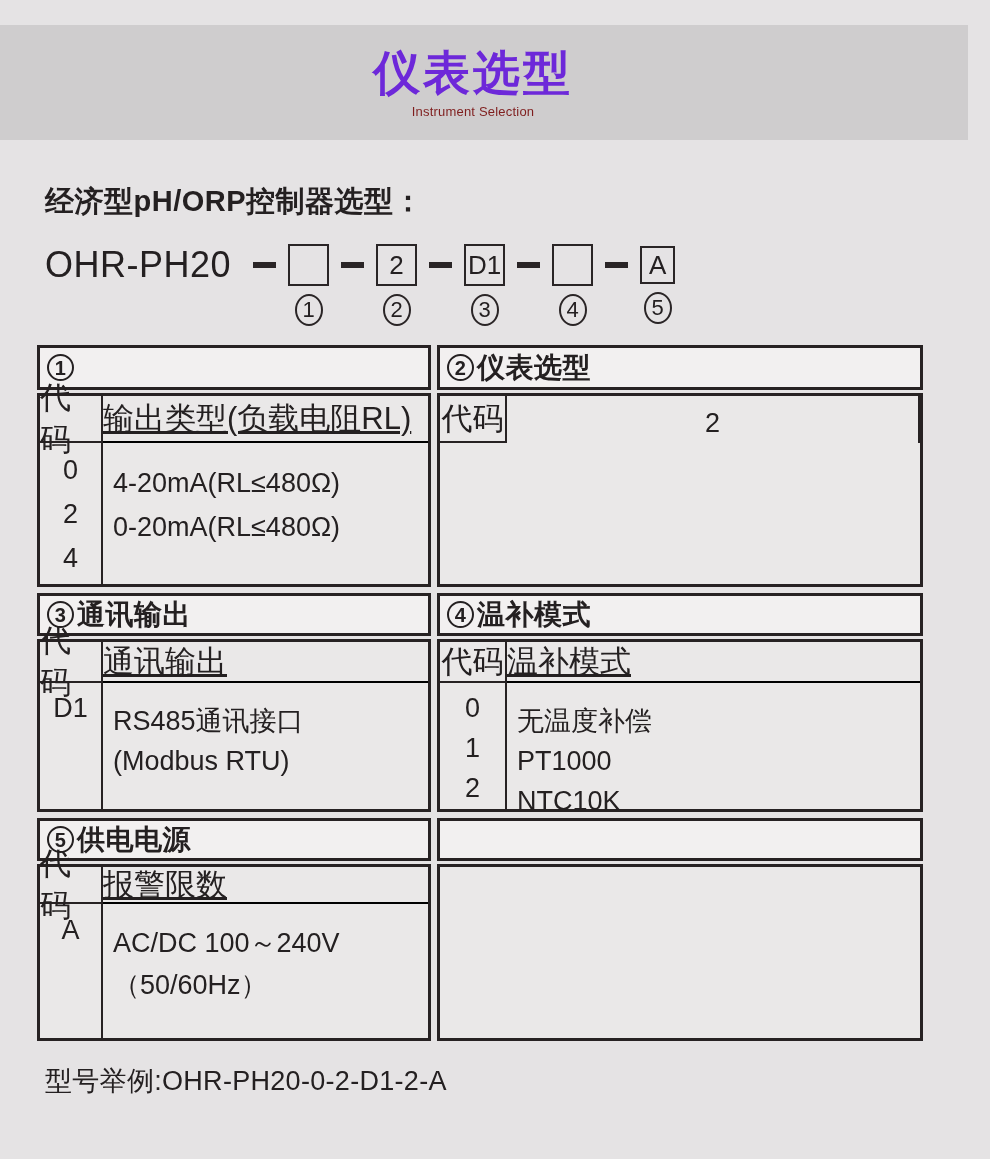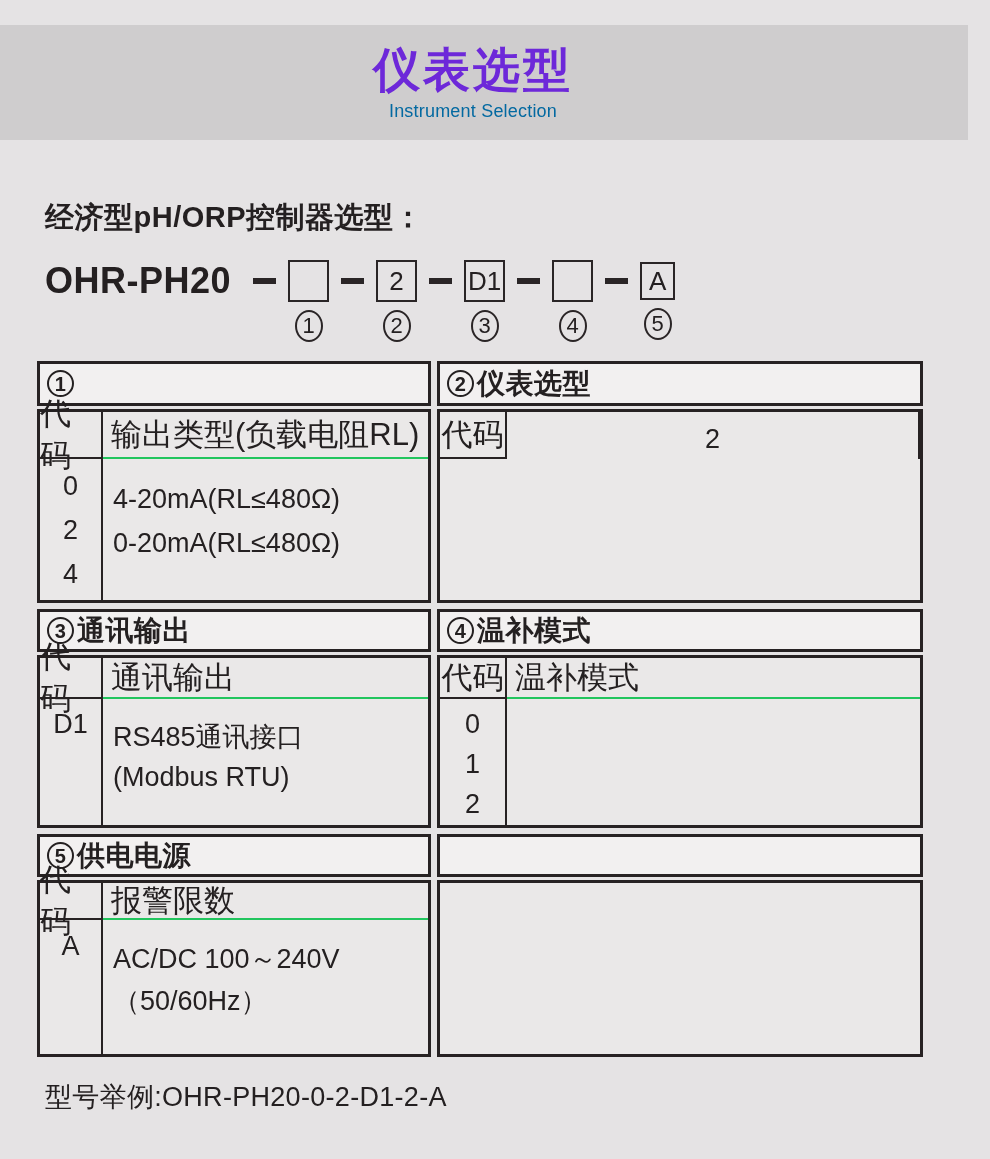--- a/index.html
+++ b/index.html
@@ -10,32 +10,32 @@
     background:#e5e3e4; color:#242021; overflow:hidden;
   }
 
   
   .band {
     margin-top:25px; height:115px; background:#cfcdce;
     display:flex; flex-direction:column; align-items:center; justify-content:center;
     transform:translateX(-22px);
   }
   .band-title { font-size:47px; font-weight:700; letter-spacing:3px; color:#6d28d9; line-height:52px; }
-  .band-sub { font-size:18px; color:#0369a1; margin-top:5px; letter-spacing:0.2px; }
+  .band-sub { font-size:13px; color:#7f1d1d; margin-top:5px; letter-spacing:0.2px; }
 
   
   .sel-heading {
-    margin:60px 0 0 45px; font-size:29px; font-weight:700; letter-spacing:0.5px; line-height:34px;
+    margin:44px 0 0 45px; font-size:29px; font-weight:700; letter-spacing:0.5px; line-height:34px;
   }
 
   
   .model-row {
     margin:26px 0 0 45px; display:flex; align-items:flex-start;
   }
-  .m-prefix { font-size:36px; font-weight:700; letter-spacing:0.5px; line-height:42px; margin-right:10px; }
+  .m-prefix { font-size:36px; font-weight:400; letter-spacing:0.5px; line-height:42px; margin-right:10px; }
   .m-dash { width:23px; height:6px; background:#2a2526; margin:18px 12px 0 12px; flex:none; }
   .m-slot { display:flex; flex-direction:column; align-items:center; flex:none; }
   .m-box {
     width:41px; height:42px; border:2px solid #2a2526; background:transparent;
     display:flex; align-items:center; justify-content:center;
     font-size:26px; line-height:1; color:#242021;
   }
   .m-slot.small .m-box { width:35px; height:38px; margin-top:2px; }
   .m-circ {
     margin-top:8px; width:28px; height:32px; border:2.5px solid #2a2526; border-radius:50%;
@@ -66,21 +66,21 @@
     grid-template-rows:var(--colheadh) var(--datah);
   }
   .thalf.l .sec-body { --codew:63px; }
   .thalf.r .sec-body { --codew:67px; }
   .pair-a { --colheadh:47px; --datah:141px; --lineh:44px; }
   .pair-b { --colheadh:41px; --datah:126px; --lineh:40px; }
   .pair-c { --colheadh:37px; --datah:134px; --lineh:42px; }
 
   .ch { font-size:31px; display:flex; align-items:center; }
   .ch.code { border-right:2px solid #272223; border-bottom:2px solid #272223; justify-content:center; }
-  .ch.label { border-bottom:2px solid #22c55e; padding-left:8px; }
+  .ch.label { border-bottom:2px solid #000000; padding-left:0;text-decoration:underline; }
   .codes { border-right:2px solid #272223; padding-top:5px; text-align:center; }
   .texts { padding-top:18px; padding-left:10px; }
   .cell-line { height:var(--lineh); line-height:var(--lineh); font-size:27px; white-space:nowrap; }
 
   .sec-header.empty { padding:0; }
   .sec-body-empty { border:3px solid #272223; background:#eae8e8; height:177px; }
 
   
   .example {
     margin:22px 0 0 45px; font-size:27px; font-weight:400; letter-spacing:0.3px;
@@ -187,20 +187,25 @@
           <span>温补模式</span>
         </div>
         <div class="sec-body">
           <div class="ch code">代码</div>
           <div class="ch label">温补模式</div>
           <div class="codes">
             <div class="cell-line">0</div>
             <div class="cell-line">1</div>
             <div class="cell-line">2</div>
           </div>
+          <div class="texts">
+            <div class="cell-line">无温度补偿</div>
+            <div class="cell-line">PT1000</div>
+            <div class="cell-line">NTC10K</div>
+          </div>
         </div>
       </div>
     </div>
 
     <div class="tpair pair-c">
       <div class="thalf l">
         <div class="sec-header">
           <span class="circ">5</span>
           <span>供电电源</span>
         </div>

